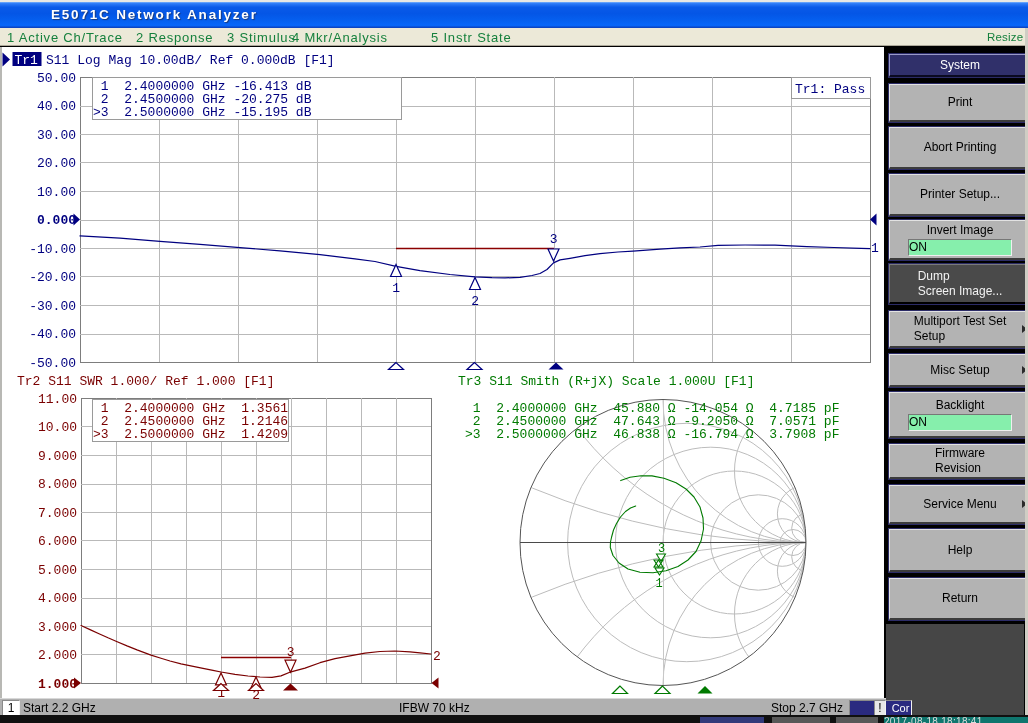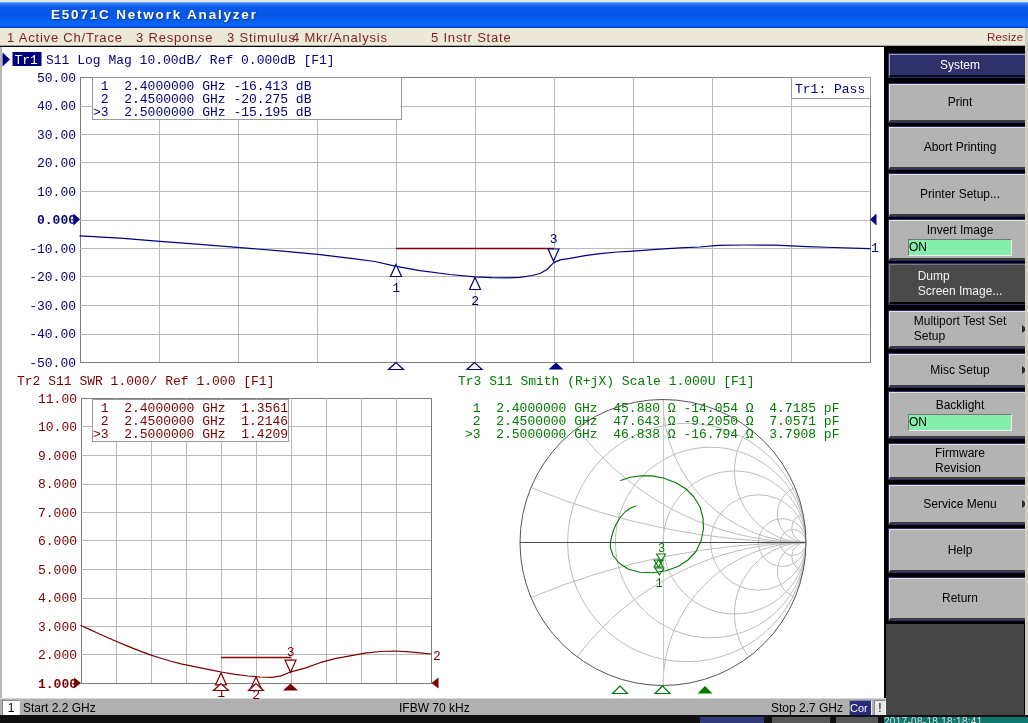--- a/index.html
+++ b/index.html
@@ -2,28 +2,28 @@
 <html><head><meta charset="utf-8"><style>
 html,body{margin:0;padding:0;width:1028px;height:723px;overflow:hidden;background:#000;
 font-family:"Liberation Sans",sans-serif;}
 #page{position:relative;width:1028px;height:723px;background:#000;}
 #titlebar{position:absolute;left:0;top:0;width:1028px;height:28px;
 background:linear-gradient(180deg,#7ab2fc 0%,#2e7cf8 6%,#0a5ae8 20%,#0456e6 45%,#0560f0 72%,#0767fa 90%,#0b3db8 100%);
 border-top:2px solid #e8e8e4;box-sizing:border-box;}
 #titlebar span{position:absolute;left:7px;top:5px;color:#fff;font-size:13.5px;font-weight:bold;
 text-shadow:1px 1px 1px #1a3a7a;letter-spacing:1.8px;padding-left:44px;}
 #menubar{position:absolute;left:0;top:28px;width:1028px;height:18px;background:#ece9d8;
-border-bottom:1px solid #aca899;box-sizing:border-box;font-size:13px;letter-spacing:0.8px;color:#7f1d1d;}
+border-bottom:1px solid #aca899;box-sizing:border-box;font-size:13px;letter-spacing:0.8px;color:#15803d;}
 #menubar i{font-style:normal;position:absolute;top:2px;}
 #display{position:absolute;left:0;top:47px;width:884px;height:651px;background:#fff;}
 #statusbar{position:absolute;left:0;top:698px;width:886px;height:17px;background:#b0b0b0;
 border-top:1px solid #d8d8d8;box-sizing:border-box;font-size:12px;color:#000;}
 #statusbar .seg{position:absolute;top:1px;height:14px;border:1px solid;border-color:#8a8a8a #f2f2f2 #f2f2f2 #8a8a8a;}
 #chbox{left:2px;width:16px;background:#fff;text-align:center;line-height:14px;}
-#corbox{left:849px;width:21px;background:#2a2a80;color:#fff;text-align:left;line-height:14px;font-size:11px;}
+#corbox{left:849px;width:21px;background:#2a2a80;color:#fff;text-align:center;line-height:14px;font-size:11px;padding-left:40px;}
 #exbox{left:874px;width:10px;background:#e8e8e8;text-align:center;line-height:14px;}
 #taskbar{position:absolute;left:0;top:715px;width:1028px;height:8px;background:#101010;}
 #taskbar div{position:absolute;top:2px;height:6px;}
 #panel{position:absolute;left:884px;top:47px;width:144px;height:668px;background:#000;}
 .b{position:absolute;left:5px;width:143px;background:#b3b3b3;box-sizing:border-box;
 border-top:1px solid #e2e2e2;border-left:1px solid #e2e2e2;border-right:2px solid #3c3c3c;border-bottom:2px solid #3c3c3c;
 outline:1px solid #2b2b66;display:flex;flex-direction:column;justify-content:center;align-items:center;
 font-size:12px;color:#000;line-height:15px;}
 .b.sys{background:#30306a;color:#fff;border-top-color:#9a9ac8;border-left-color:#9a9ac8;
 border-right-color:#0a0a20;border-bottom-color:#0a0a20;}
@@ -35,21 +35,21 @@
 line-height:15px;margin-top:1px;}
 #graybox{position:absolute;left:886px;top:624px;width:138px;height:91px;background:#464646;}
 #redge{position:absolute;left:1025px;top:28px;width:3px;height:688px;background:#cfcdc4;}
 </style></head><body>
 <div id="page">
 <div id="titlebar">
       <span>E5071C Network Analyzer</span>
     </div>
 <div id="menubar">
 <i style="left:7px">1 Active Ch/Trace</i>
-<i style="left:136px">3 Response</i>
+<i style="left:136px">2 Response</i>
 <i style="left:227px">3 Stimulus</i>
 <i style="left:292px">4 Mkr/Analysis</i>
 <i style="left:431px">5 Instr State</i>
 <i style="left:987px;font-size:11.5px;letter-spacing:0.2px;top:3px">Resize</i>
 </div>
 <div id="display"></div>
 <div id="panel">
       <div class="b sys" style="top:7px;height:23px">
         <div class="lbl">System</div>
       </div>

